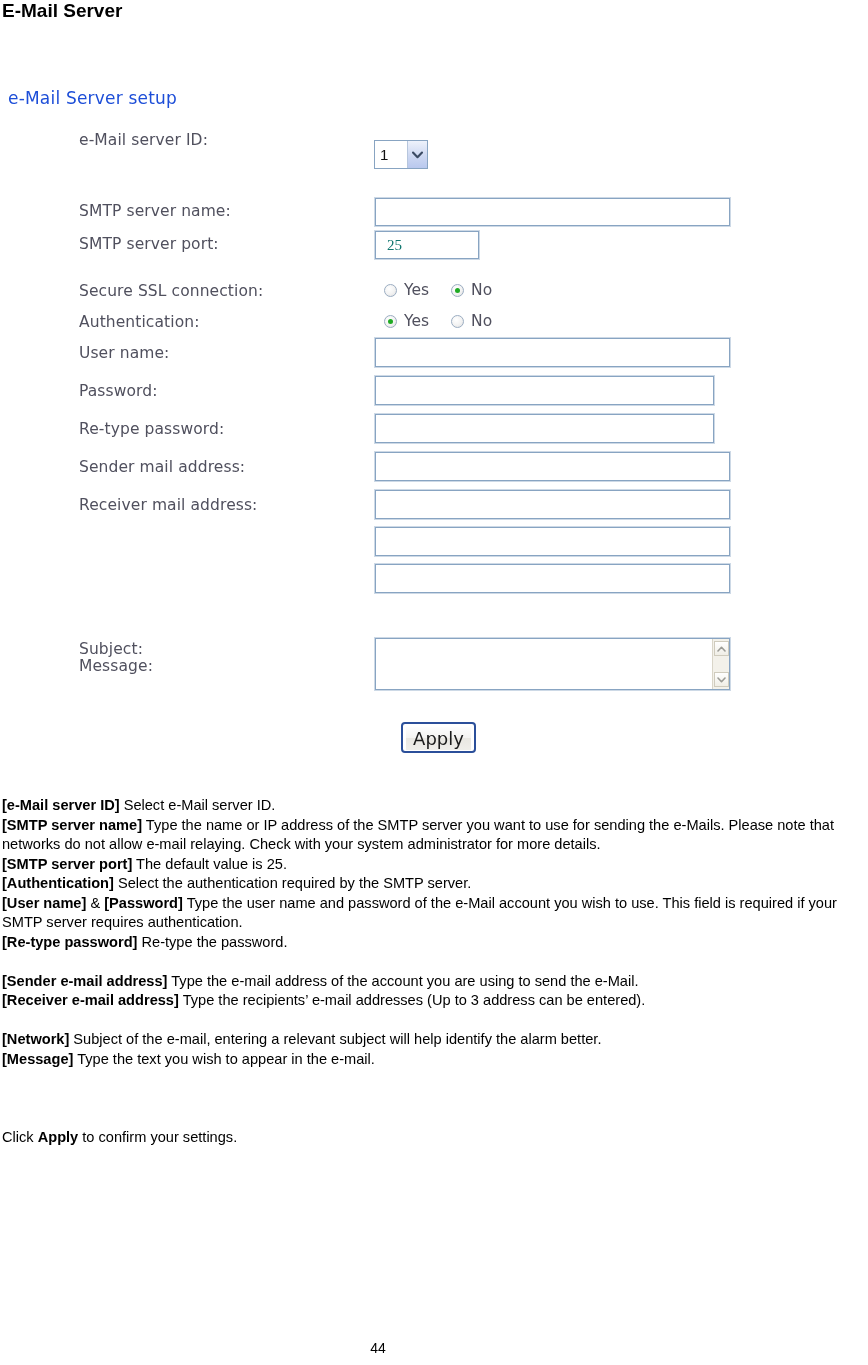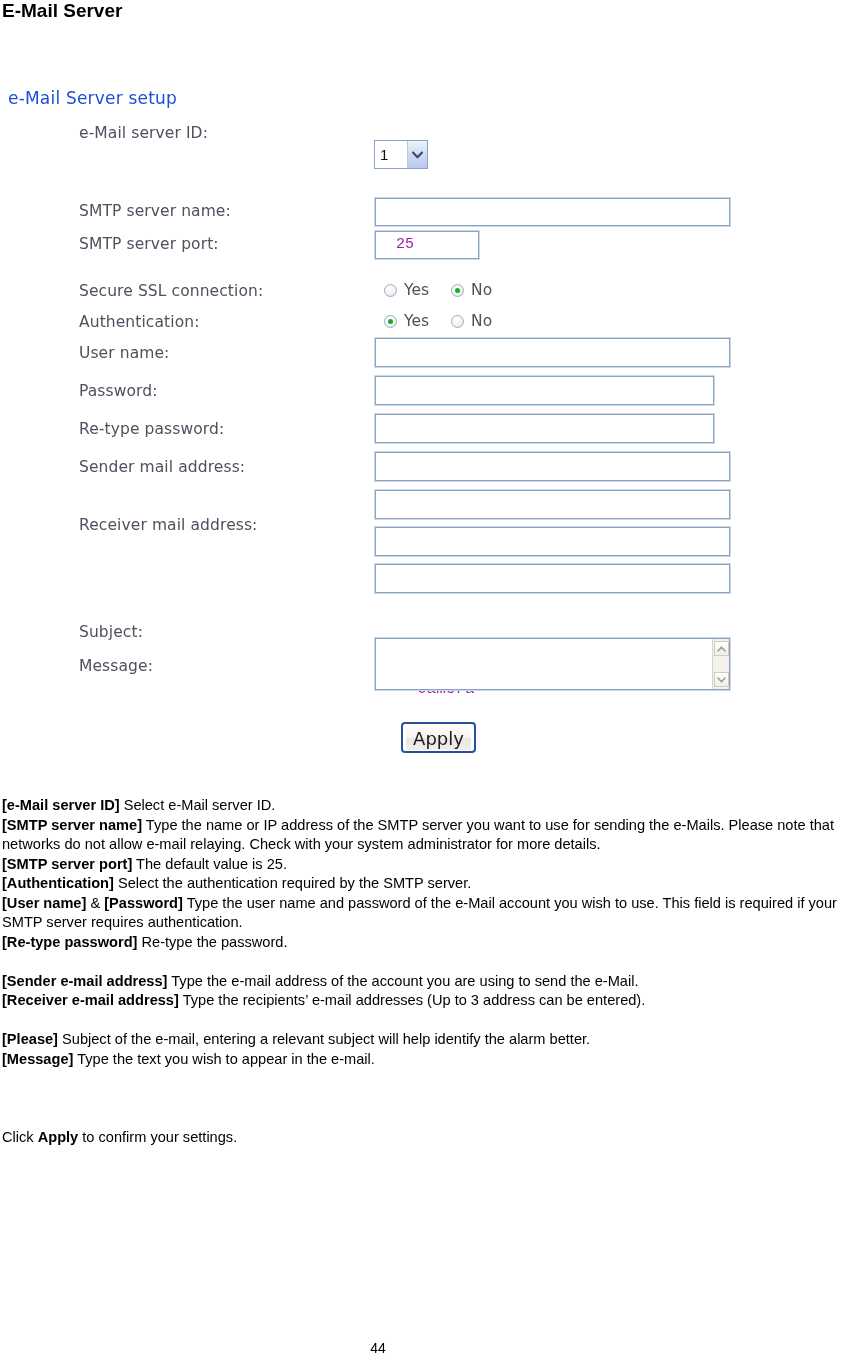--- a/index.html
+++ b/index.html
@@ -63,24 +63,24 @@
   }
 
   
   .tinput {
     position: absolute;
     box-sizing: border-box;
     background: #ffffff;
     border: 1px solid #88a4c2;
     outline: 1px solid #cdd9e6;
     outline-offset: 0px;
-    font-family: Liberation Mono, monospace;
+    font-family: Liberation Serif, serif;
     font-size: 15px;
-    color: #a21caf;
-    padding: 0 20px;
+    color: #0f766e;
+    padding: 0 11px;
     line-height: 1;
   }
   .tinput-val {
     display: block;
     line-height: 1;
   }
 
   
   .sel {
     position: absolute;
@@ -212,21 +212,21 @@
 </head>
 <body>
 
 <div class="page-title">E-Mail Server</div>
 
 <div class="ui-shot">
 
   <div class="ui-shot-title">e-Mail Server setup</div>
 
   <div class="form-row" style="top:0">
-    <div class="f-label" style="top:46px">e-Mail server ID:</div>
+    <div class="f-label" style="top:53px">e-Mail server ID:</div>
     <div class="sel" style="left:374px; top:62px; width:54px; height:29px;">
       <span class="sel-val">1</span>
       <span class="sel-btn">
         <svg width="11" height="8" viewBox="0 0 11 8">
             <path d="M1 1.6 L5.5 6.2 L10 1.6" stroke="#3a4a63" stroke-width="2.1" fill="none" stroke-linecap="round" stroke-linejoin="round"></path>
           </svg>
       </span>
     </div>
   </div>
 
@@ -294,34 +294,34 @@
   </div>
 
   <div class="form-row" style="top:0">
     <div class="f-label" style="top:380px">Sender mail address:</div>
     <div class="tinput" style="left:375px; top:374px; width:355px; height:29px;">
       <span class="tinput-val"></span>
     </div>
   </div>
 
   <div class="form-row" style="top:0">
-    <div class="f-label" style="top:438px">Receiver mail address:</div>
+    <div class="f-label" style="top:418px">Receiver mail address:</div>
     <div class="tinput" style="left:375px; top:412px; width:355px; height:29px;">
       <span class="tinput-val"></span>
     </div>
     <div class="tinput" style="left:375px; top:449px; width:355px; height:29px;">
       <span class="tinput-val"></span>
     </div>
     <div class="tinput" style="left:375px; top:486px; width:355px; height:29px;">
       <span class="tinput-val"></span>
     </div>
   </div>
 
   <div class="form-row" style="top:0">
-    <div class="f-label" style="top:545px">Subject:</div>
+    <div class="f-label" style="top:562px">Subject:</div>
     <div class="tinput" style="left:396px; top:524px; width:287px; height:30px; line-height:28px;margin-top:44px;">
       <span class="tinput-val" style="line-height:28px; font-size:16px;">Warning from Network Camera</span>
     </div>
   </div>
 
   <div class="form-row" style="top:0">
     <div class="f-label" style="top:579px">Message:</div>
     <div class="ta-wrap" style="left:375px; top:560px; width:355px; height:52px;">
       <div class="ta-body"></div>
       <div class="ta-scroll">
@@ -349,21 +349,21 @@
   <p><b>[e-Mail server ID]</b><span> Select e-Mail server ID.</span></p>
   <p><b>[SMTP server name]</b><span> Type the name or IP address of the SMTP server you want to use for sending the e-Mails. Please note that networks do not allow e-mail relaying. Check with your system administrator for more details.</span></p>
   <p><b>[SMTP server port]</b><span> The default value is 25.</span></p>
   <p><b>[Authentication]</b><span> Select the authentication required by the SMTP server.</span></p>
   <p><b>[User name]</b><span> &amp; </span><b>[Password]</b><span> Type the user name and password of the e-Mail account you wish to use. This field is required if your SMTP server requires authentication.</span></p>
   <p><b>[Re-type password]</b><span> Re-type the password.</span></p>
   <div class="blank"></div>
   <p><b>[Sender e-mail address]</b><span> Type the e-mail address of the account you are using to send the e-Mail.</span></p>
   <p><b>[Receiver e-mail address]</b><span> Type the recipients’ e-mail addresses (Up to 3 address can be entered).</span></p>
   <div class="blank"></div>
-  <p><b>[Please]</b><span> Subject of the e-mail, entering a relevant subject will help identify the alarm better.</span></p>
+  <p><b>[Network]</b><span> Subject of the e-mail, entering a relevant subject will help identify the alarm better.</span></p>
   <p><b>[Message]</b><span> Type the text you wish to appear in the e-mail.</span></p>
   <div class="blank"></div>
   <div class="blank"></div>
   <div class="blank"></div>
   <p><span>Click </span><b>Apply</b><span> to confirm your settings.</span></p>
 </div>
 
 <div class="footer-page">44</div>
 
 </body></html>

